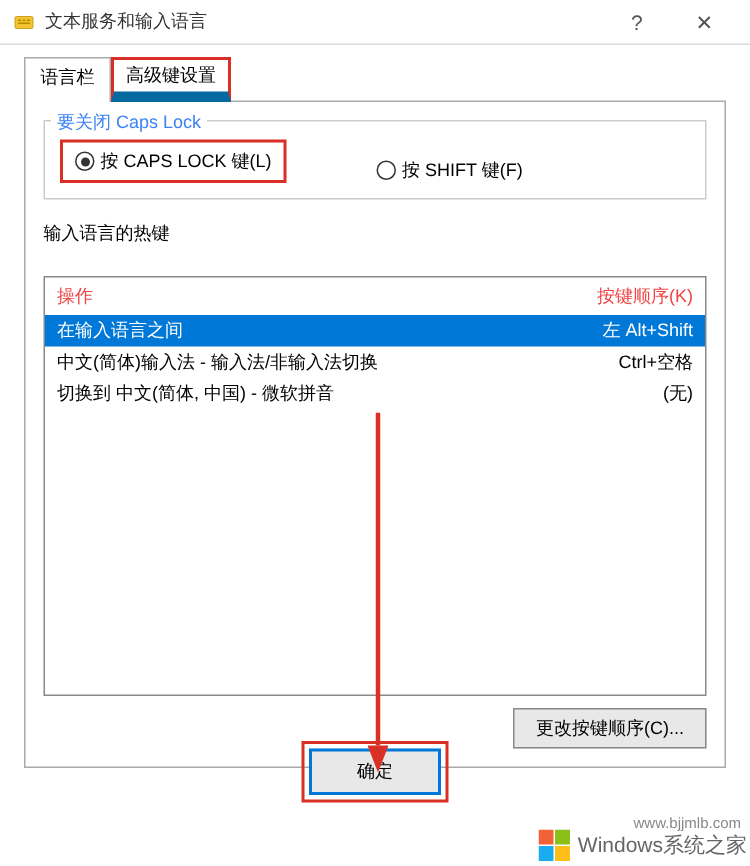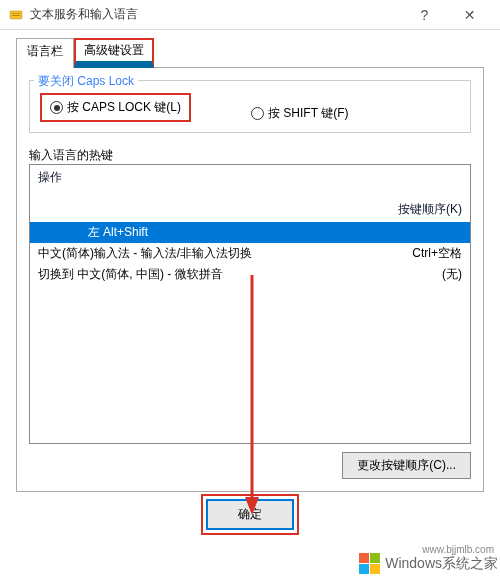--- a/index.html
+++ b/index.html
@@ -23,25 +23,25 @@
     
     .group { border: 1px solid #ccc; padding: 12px 10px 10px 10px; margin-bottom: 14px; position: relative; }
     .group-title { position: absolute; top: -8px; left: 4px; background: #fff; padding: 0 4px; font-size: 12px; color: #3b82f6; }
     .radio-row { display: flex; gap: 60px; align-items: flex-end; }
     .radio-item { display: flex; align-items: center; gap: 4px; font-size: 12px; cursor: pointer; }
     .radio-highlight { border: 2px solid #d93025; padding: 4px 8px; }
     .radio-circle { width: 13px; height: 13px; border: 1px solid #333; border-radius: 50%; display: flex; align-items: center; justify-content: center; }
     .radio-circle.selected::after { content: ''; width: 6px; height: 6px; background: #333; border-radius: 50%; }
     
     .hotkey-section { margin-top: 4px; }
-    .section-label { font-size: 12px; margin-bottom: 0; }
+    .section-label { font-size: 12px; margin-bottom: 20px; }
     .list-box { border: 1px solid #888; height: 280px; background: #fff; overflow: hidden; }
-    .list-header { display: flex; font-size: 12px; padding: 4px 8px; color: #0f172a; gap: 48px; }
+    .list-header { display: flex; font-size: 12px; padding: 4px 8px; color: #ef4444; gap: 48px; }
     .list-header-left { flex: 1; }
-    .list-header-right { width: 110px; text-align: right; margin-top: 32px; }
+    .list-header-right { width: 110px; text-align: right; }
     .list-row { display: flex; font-size: 12px; padding: 2px 8px; }
     .list-row.selected { background: #0078d7; color: #fff; }
     .list-cell-left { flex: 1; }
     .list-cell-right { width: 110px; text-align: right; }
     
     .btn-row { display: flex; justify-content: flex-end; margin-top: 8px; }
     .std-btn { padding: 4px 14px; font-size: 12px; border: 1px solid #888; background: #e8e8e8; cursor: pointer; }
     
     .footer { position: absolute; bottom: 42px; left: 0; right: 0; display: flex; justify-content: center; gap: 8px; padding: 0 1px; }
     .footer-btn { padding: 5px 30px; font-size: 12px; border: 1px solid #888; background: #e8e8e8; cursor: pointer; }
@@ -98,20 +98,21 @@
     </div>
 
     <div class="hotkey-section">
       <div class="section-label">输入语言的热键</div>
       <div class="list-box">
         <div class="list-header">
           <span class="list-header-left">操作</span>
           <span class="list-header-right">按键顺序(K)</span>
         </div>
         <div class="list-row selected">
+          <span class="list-cell-left">在输入语言之间</span>
           <span class="list-cell-right">左 Alt+Shift</span>
         </div>
         <div class="list-row">
           <span class="list-cell-left">中文(简体)输入法 - 输入法/非输入法切换</span>
           <span class="list-cell-right">Ctrl+空格</span>
         </div>
         <div class="list-row">
           <span class="list-cell-left">切换到 中文(简体, 中国) - 微软拼音</span>
           <span class="list-cell-right">(无)</span>
         </div>

